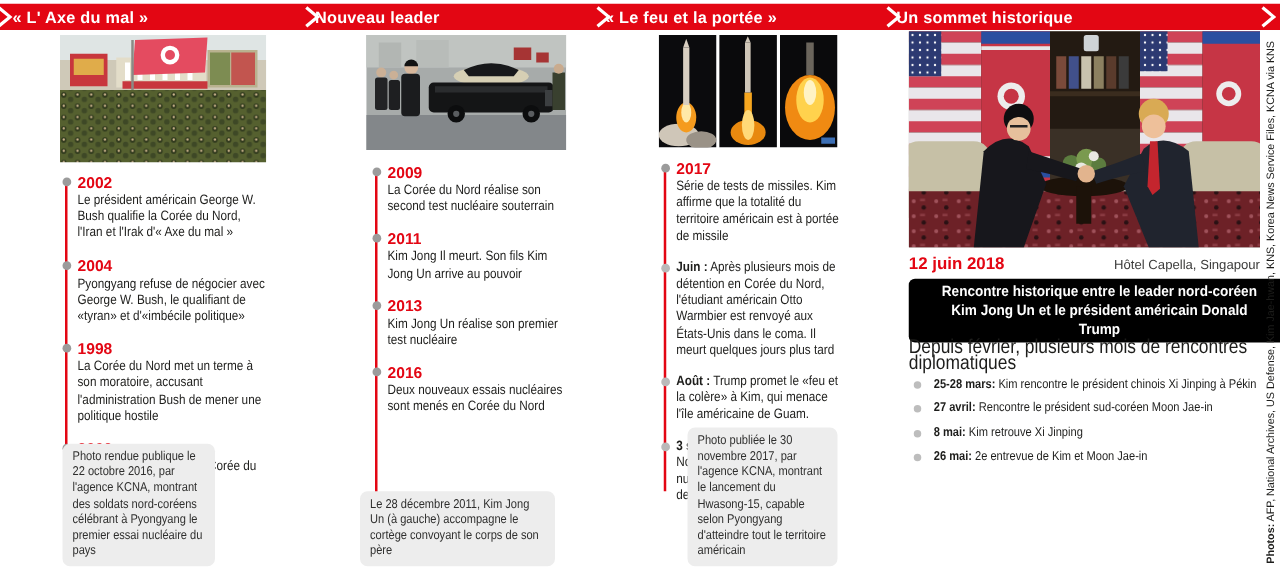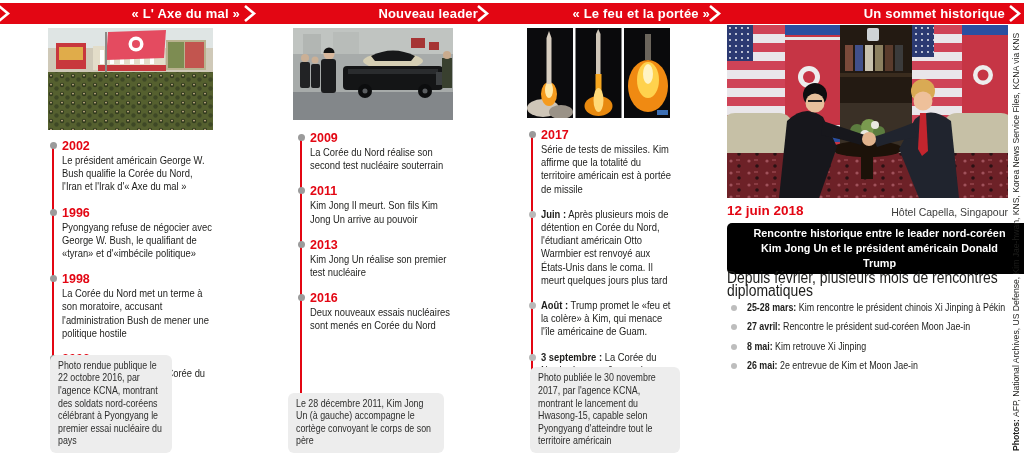--- a/index.html
+++ b/index.html
@@ -1,20 +1,20 @@
 <!DOCTYPE html>
 <html><head>
 <meta charset="utf-8">
 <style>
   html,body{margin:0;padding:0;background:#fff;}
   .stage{position:relative;width:1024px;height:455px;background:#fff;overflow:hidden;
          font-family:"Liberation Sans",sans-serif;color:#1d1d1b;}
   
   .headerbar{position:absolute;left:0;top:3px;width:1024px;height:21px;background:#e30613;}
-  .htitle{position:absolute;top:0;height:21px;line-height:21px;text-align:right;
+  .htitle{position:absolute;top:0;height:21px;line-height:21px;text-align:left;
           color:#fff;font-weight:bold;font-size:13px;letter-spacing:.2px;white-space:nowrap;}
   .ht1{left:10px;width:230px}.ht2{left:252px;width:226px}.ht3{left:484px;width:226px}.ht4{left:717px;width:288px}
   .chev{position:absolute;top:0;}
   
   .col{position:absolute;top:0;height:455px;}
   .col1{left:48px;width:165px}.col2{left:296px;width:160px}.col3{left:527px;width:146px}.col4{left:727px;width:281px}
   .photo{position:absolute;top:28px;left:0;display:block;}
   .col2 .photo{left:-3px}
   .tline{position:absolute;left:4px;width:2px;background:#e30613;}
   .timeline{position:absolute;left:0;right:0;padding-left:14px;}
@@ -22,21 +22,21 @@
   .event::before{content:'';position:absolute;left:-12px;top:3px;width:7px;height:7px;border-radius:50%;background:#9b9b9b;}
   .event.light::before{background:#b9b9b9;}
   .year{color:#e30613;font-weight:bold;font-size:12.5px;line-height:15px;}
   .etext{font-size:10.8px;line-height:13.2px;color:#1d1d1b;}
   .elabel{font-weight:bold;color:#1d1d1b;}
   .cx{display:block;transform:scaleX(.87);transform-origin:0 0;width:114.9%;}
   .caption{position:absolute;bottom:2px;background:#ededed;border-radius:6px;padding:5px 8px;
            font-size:10.2px;line-height:12.6px;color:#2e2e2d;box-sizing:border-box;}
   .cap1{left:2px;width:122px;}
   .cap2{left:-8px;width:156px;}
-  .cap3{left:3px;width:150px;}
+  .cap3{left:23px;width:120px;}
   
   .summit-photo{top:25px;}
   .summit-date{position:absolute;top:203px;left:0;font-size:13.5px;font-weight:bold;color:#e30613;}
   .summit-loc{position:absolute;top:206px;right:0;font-size:10.5px;color:#3c3c3b;}
   .summit-banner{position:absolute;top:223px;left:0;width:281px;background:#000;color:#fff;border-radius:5px;
                  text-align:center;font-weight:bold;font-size:11.8px;line-height:15px;padding:3px 12px;}
   .bx{transform:scaleX(.92);transform-origin:50% 50%;}
   .summit-sub{position:absolute;top:271px;left:0;width:281px;font-weight:normal;font-size:16px;line-height:13px;}
   .meetings{position:absolute;top:302px;left:4px;width:277px;}
   .meeting{position:relative;padding-left:16px;margin-bottom:7px;font-size:10.2px;line-height:12.4px;}
@@ -106,21 +106,21 @@
       <rect x="57" y="4" width="2" height="40" fill="#8a8a85"></rect>
       <rect y="44" width="165" height="58" fill="url(#crowd)"></rect>
     </svg>
     <div class="tline" style="top:145px;height:246px"></div>
     <div class="timeline" style="top:139px">
       <div class="event">
         <div class="year">2002</div>
         <div class="etext cx">Le président américain George W. Bush qualifie la Corée du Nord, l'Iran et l'Irak d'« Axe du mal »</div>
       </div>
       <div class="event">
-        <div class="year">1996</div>
+        <div class="year">2004</div>
         <div class="etext cx">Pyongyang refuse de négocier avec George W. Bush, le qualifiant de «tyran» et d'«imbécile politique»</div>
       </div>
       <div class="event">
         <div class="year">1998</div>
         <div class="etext cx">La Corée du Nord met un terme à son moratoire, accusant l'administration Bush de mener une politique hostile</div>
       </div>
       <div class="event">
         <div class="year">2006</div>
         <div class="etext cx">1er essai nucléaire de la Corée du Nord</div>
       </div>

